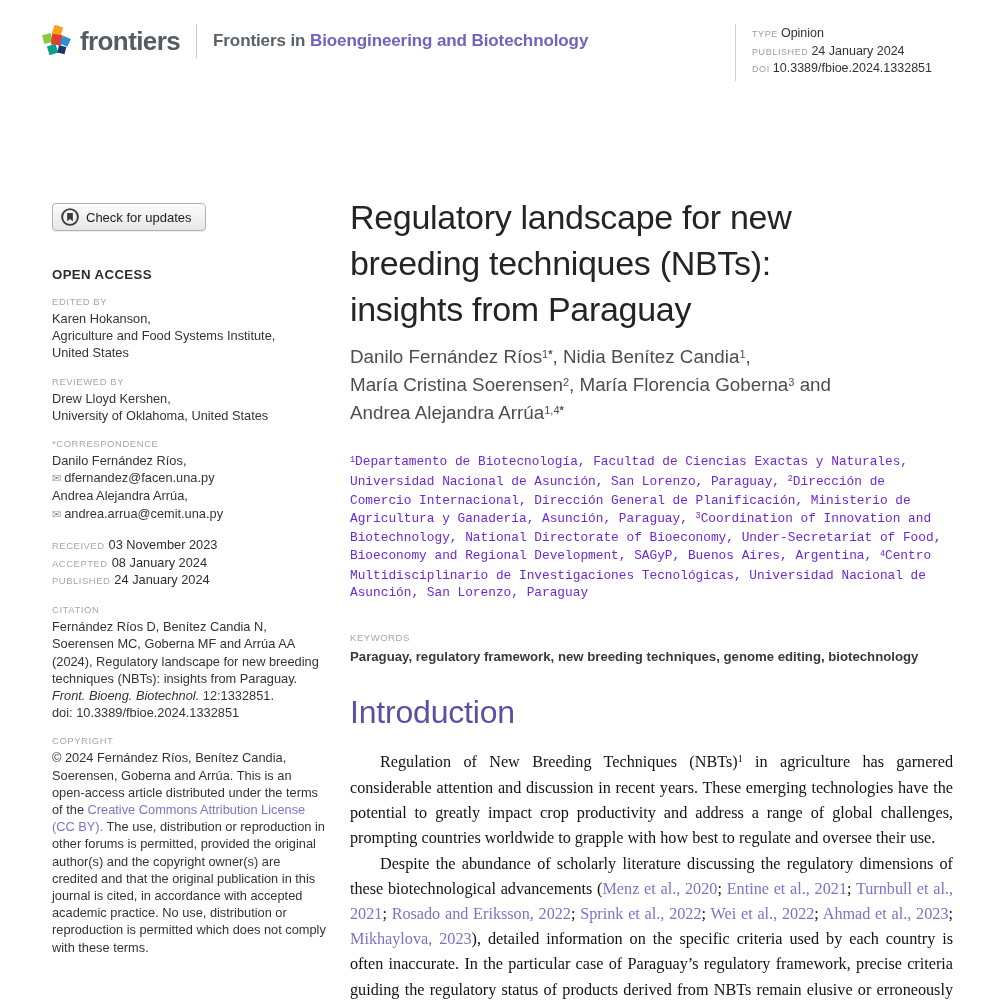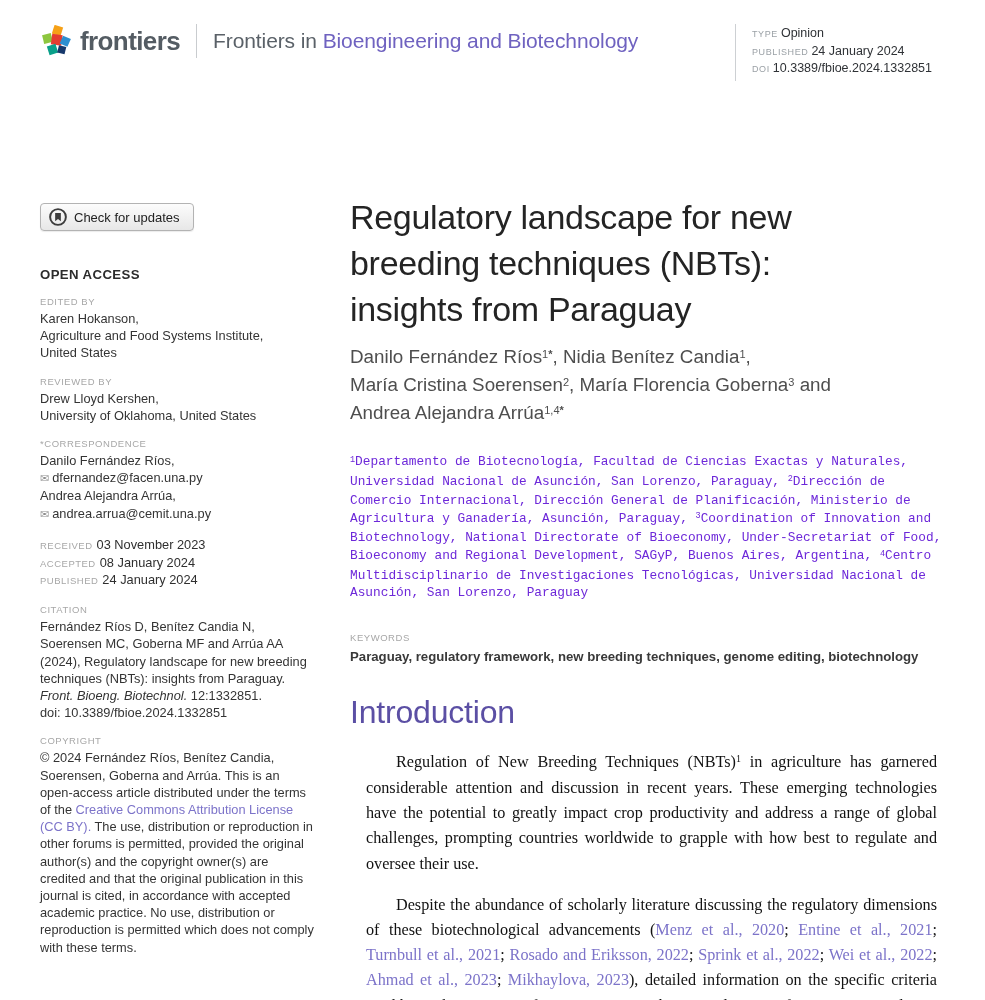--- a/index.html
+++ b/index.html
@@ -8,28 +8,28 @@
     position:relative; width:985px; height:1000px; background:#fff;
     overflow:hidden; font-family:"Liberation Sans", sans-serif;
   }
 
   
   .header { position:absolute; top:24px; left:40px; width:913px; display:flex; justify-content:space-between; align-items:flex-start; }
   .brand { display:flex; align-items:center; }
   .logo-icon { width:32px; height:32px; display:block; }
   .wordmark { font-size:26px; font-weight:bold; color:#545c63; letter-spacing:-0.6px; margin-left:8px; }
   .brand-divider { width:1px; height:34px; background:#c9cccf; margin:0 16px; }
-  .journal-line { font-size:21px; color:#5a6168; letter-spacing:-0.1px; }
+  .journal-line { font-size:17px; color:#5a6168; letter-spacing:-0.1px;font-weight:bold; }
   .journal-name { color:#6f62c0; }
   .header-meta { border-left:1px solid #cdd0d3; padding:1px 0 3px 16px; min-width:218px; }
   .meta-row { font-size:12.5px; color:#2f3236; line-height:16.5px; white-space:nowrap; }
   .meta-label { font-size:9px; color:#9ba1a6; letter-spacing:0.6px; margin-right:3px; }
 
   
-  .sidebar { position:absolute; left:40px; top:203px; width:274px; }
+  .sidebar { position:absolute; left:52px; top:203px; width:274px; }
   .check-updates {
     display:inline-flex; align-items:center; gap:7px;
     border:1px solid #b3b3b3; border-radius:4px;
     background:linear-gradient(#fcfcfc, #e7e7e7);
     padding:4px 13px 4px 8px; cursor:pointer;
     box-shadow:0 1px 1px rgba(0,0,0,0.08);
   }
   .check-updates span { font-size:13px; color:#222; }
   .crossmark { width:18px; height:18px; display:block; }
   .open-access { margin-top:36px; font-size:13.2px; font-weight:bold; letter-spacing:0.4px; color:#2c2c2c; }
@@ -55,21 +55,21 @@
   .authors sup { font-size:11px; position:relative; top:-0.45em; vertical-align:baseline; }
   .affiliations { margin-top:25px; font-size:12.8px; line-height:17.6px; color:#6d28d9;font-family:Liberation Mono, monospace; }
   .affiliations sup { font-size:8.5px; position:relative; top:-0.4em; vertical-align:baseline; }
   .kw-label { margin-top:30px; }
   .keywords { margin-top:1px; font-size:13.2px; font-weight:bold; color:#393939; line-height:21px; text-align:justify; }
   .section-heading { margin-top:27px; font-size:32px; color:#5b4fa4; font-weight:500; letter-spacing:-0.2px; }
   .body-copy {
     margin-top:19px; font-family:"Liberation Serif", serif;
     font-size:16.2px; line-height:25.2px; color:#121212; text-align:justify;
   }
-  .body-copy p { text-indent:30px; margin:16px; }
+  .body-copy p { text-indent:30px; margin:0; }
   .body-copy sup { font-size:10px; position:relative; top:-0.5em; vertical-align:baseline; }
   .cite { color:#7c73c9; text-decoration:none; }
 </style>
 </head>
 <body>
 
 <div class="page">
 
   <div class="header">
     <div class="brand">

